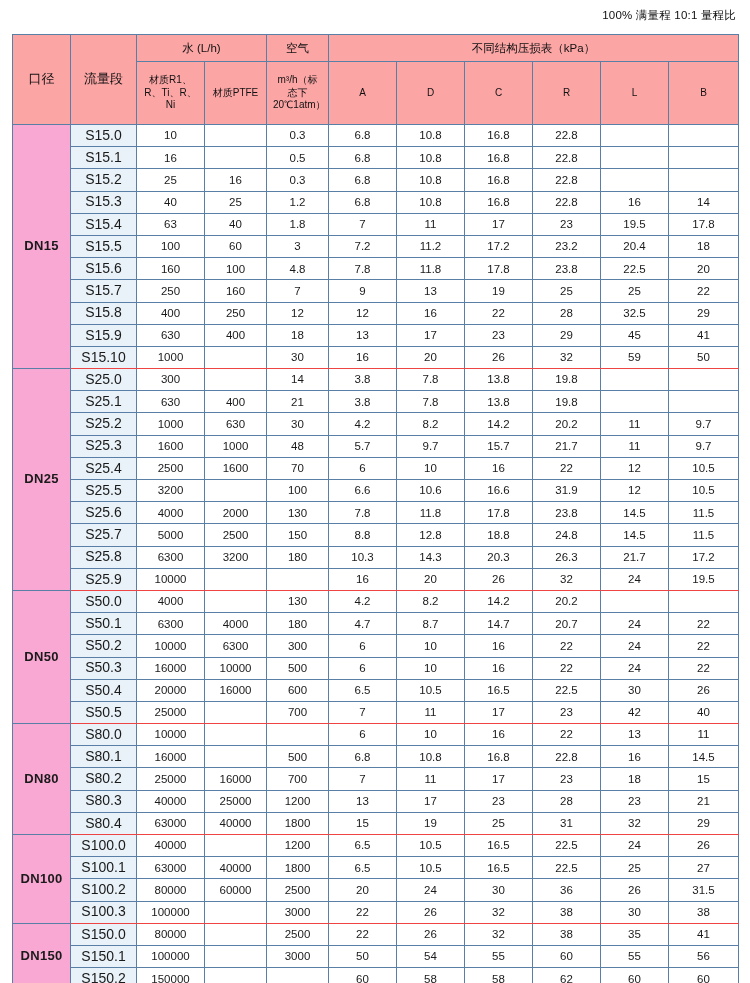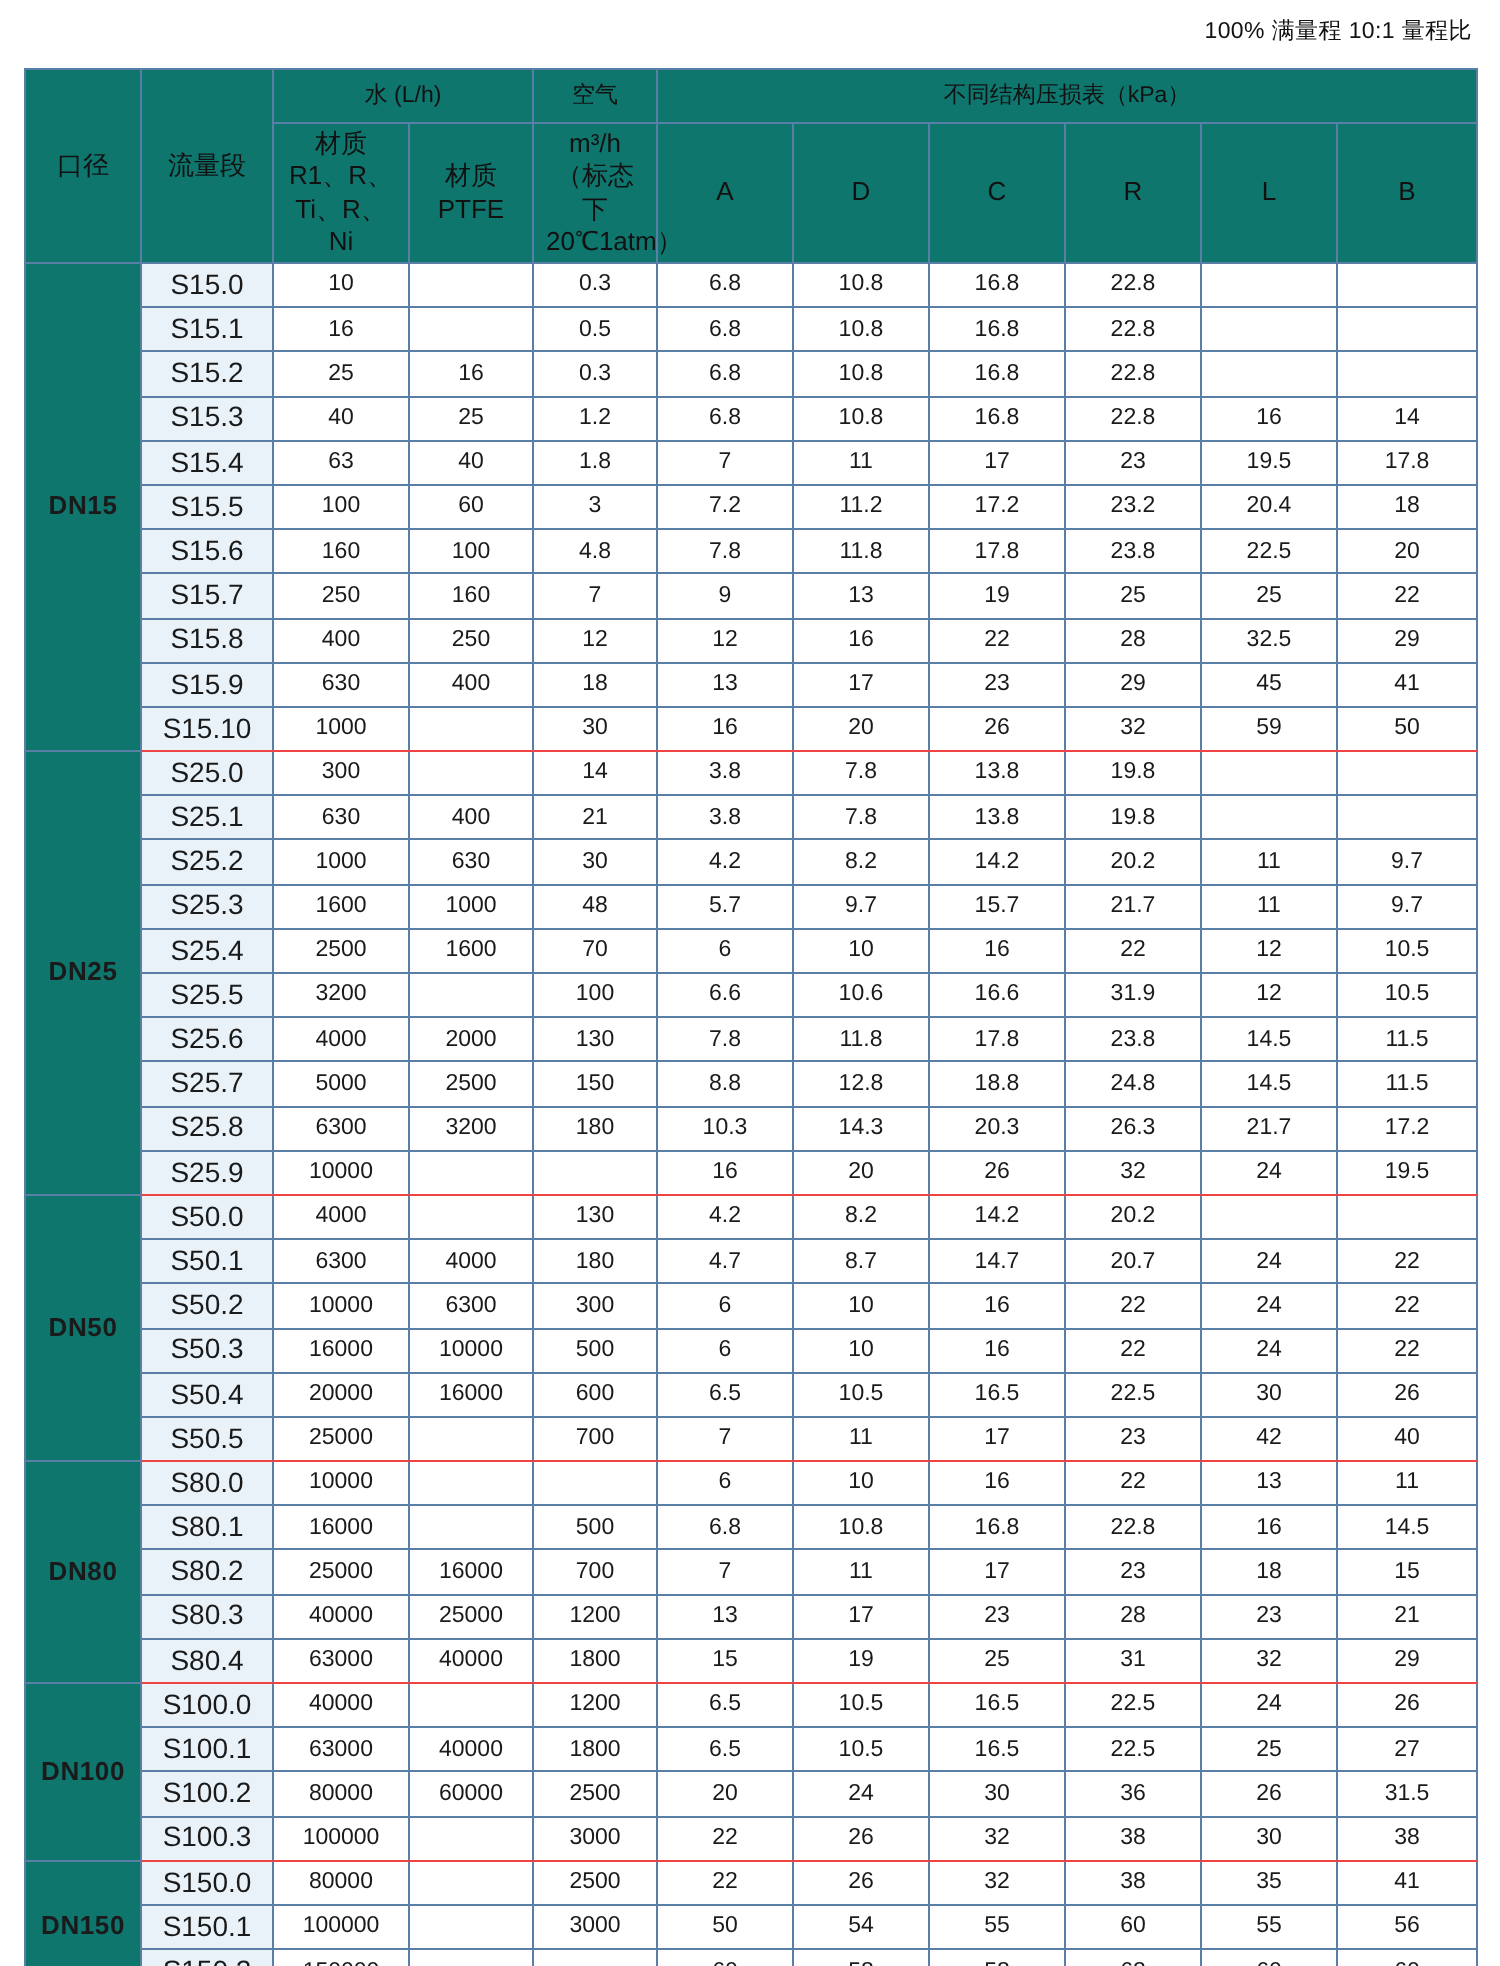--- a/index.html
+++ b/index.html
@@ -52,43 +52,43 @@
   table.main col.c10 { width: 70px; }
 
   table.main th, table.main td {
     border: 1px solid #5a7fa6;
     padding: 0;
     text-align: center;
     vertical-align: middle;
     line-height: 1.25;
   }
   thead th {
-    background: #0f766e;
+    background: #fca5a5;
     font-weight: normal;
     font-size: 11.5px;
     color: #111;
   }
   thead th.grp {
     height: 26px;
   }
   thead th.sub {
     height: 58px;
-    font-size: 13px;
+    font-size: 10px;
     padding: 2px 6px;
   }
   thead th.rowspan2 {
     font-size: 13px;
   }
   tbody td {
     height: 21.2px;
     font-size: 11.5px;
     background: #ffffff;
   }
   tbody td.dn {
-    background: #0f766e;
+    background: #f9a8d4;
     font-weight: bold;
     font-size: 13px;
     letter-spacing: 0.3px;
   }
   tbody td.seg {
     background: #e9f2f9;
     font-size: 14px;
   }
   tbody tr.group-end > td {
     border-bottom: 1px solid #ef4444;

